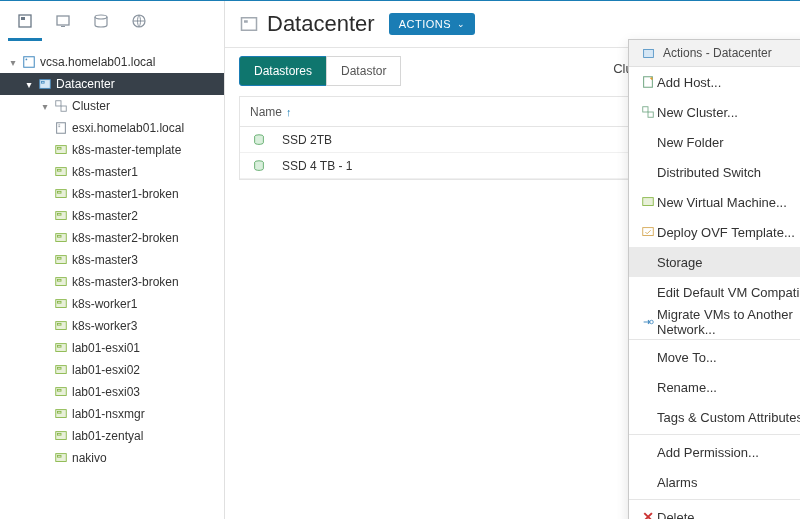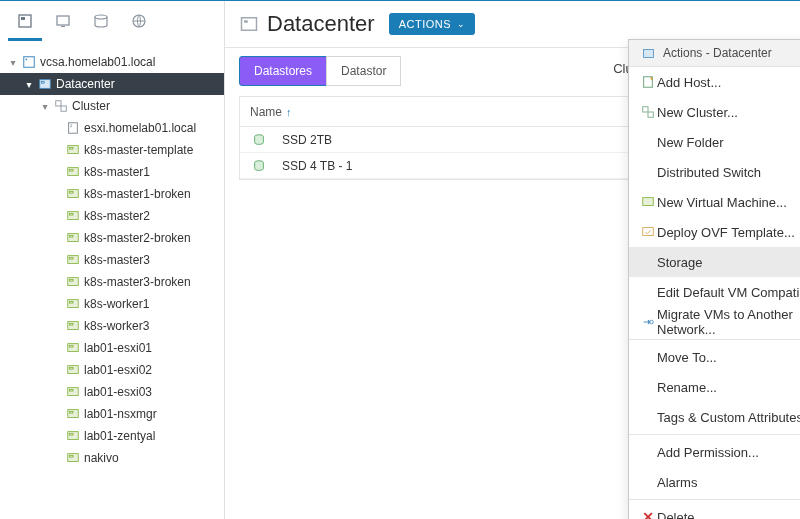--- a/index.html
+++ b/index.html
@@ -20,42 +20,42 @@
   .tree-row { display: flex; align-items: center; height: 22px; padding-left: 8px; cursor: default; white-space: nowrap; overflow: hidden; text-overflow: ellipsis; }
   .tree-row.sel { background: #374049; color: #fff; }
   .tree-row.sel .chev { color: #fff; }
   .chev { width: 14px; display: inline-flex; align-items: center; justify-content: center; color: #888; font-size: 10px; }
   .tree-ico { width: 18px; display: inline-flex; align-items: center; justify-content: center; }
   .tree-label { padding-left: 2px; }
 
   .indent-0 { padding-left: 6px; }
   .indent-1 { padding-left: 22px; }
   .indent-2 { padding-left: 38px; }
-  .indent-3 { padding-left: 50px; text-align: center; }
+  .indent-3 { padding-left: 38px; text-align: center; }
 
   .scroll-shadow { position: absolute; right: 0; top: 40px; bottom: 0; width: 8px; background: linear-gradient(90deg, rgba(0,0,0,0), rgba(0,0,0,0.03)); pointer-events: none; }
 
   
   .main { flex: 1; position: relative; display: flex; flex-direction: column; }
   .header { display: flex; align-items: center; padding: 10px 14px 4px 14px; }
   .h-ico { margin-right: 8px; opacity: .7; }
   .h-title { font-size: 22px; font-weight: 400; color: #2b2b2b; margin-right: 14px; }
   .actions-btn { background: #1a7db5; color: #fff; border: none; border-radius: 3px; font-size: 11px; padding: 5px 10px; letter-spacing: .5px; display: inline-flex; align-items: center; gap: 6px; }
   .actions-btn .caret { font-size: 9px; }
 
   .tabs { display: flex; padding: 6px 14px 0 14px; border-bottom: 1px solid #e4e4e4; font-size: 13px; color: #444; }
   .tab { padding: 8px 20px 10px 20px; cursor: default; }
   .right-cluster { position: absolute; right: 4px; top: 52px; display: flex; font-size: 13px; color: #444; }
   .rc-item { padding: 8px 12px 10px 12px; }
   .rc-item.active { color: #1a7db5; }
 
   .subtabs { display: flex; padding: 8px 14px 10px 14px; gap: 0; }
   .subtab { font-size: 12px; padding: 7px 14px; border: 1px solid #d6d6d6; background: #fff; color: #555; margin-left: -1px; }
   .subtab.first { margin-left: 0; border-radius: 3px 0 0 3px; }
-  .subtab.active { background: #8b5cf6; color: #fff; border-color: #1a7db5; }
+  .subtab.active { background: #0f766e; color: #fff; border-color: #1a7db5; }
 
   .table { margin: 0 14px; border: 1px solid #e4e4e4; }
   .thead { display: flex; align-items: center; height: 30px; border-bottom: 1px solid #e4e4e4; font-size: 12px; color: #555; }
   .th { padding: 0 10px; display: flex; align-items: center; gap: 4px; }
   .sort-arr { color: #1a7db5; font-size: 11px; }
   .trow { display: flex; align-items: center; height: 26px; border-bottom: 1px solid #f0f0f0; font-size: 12px; }
   .td { padding: 0 10px; display: flex; align-items: center; gap: 14px; }
 
   
   .menu { position: absolute; left: 403px; top: 38px; width: 225px; background: #fff; border: 1px solid #c9c9c9; box-shadow: 0 4px 12px rgba(0,0,0,.12); z-index: 50; }

